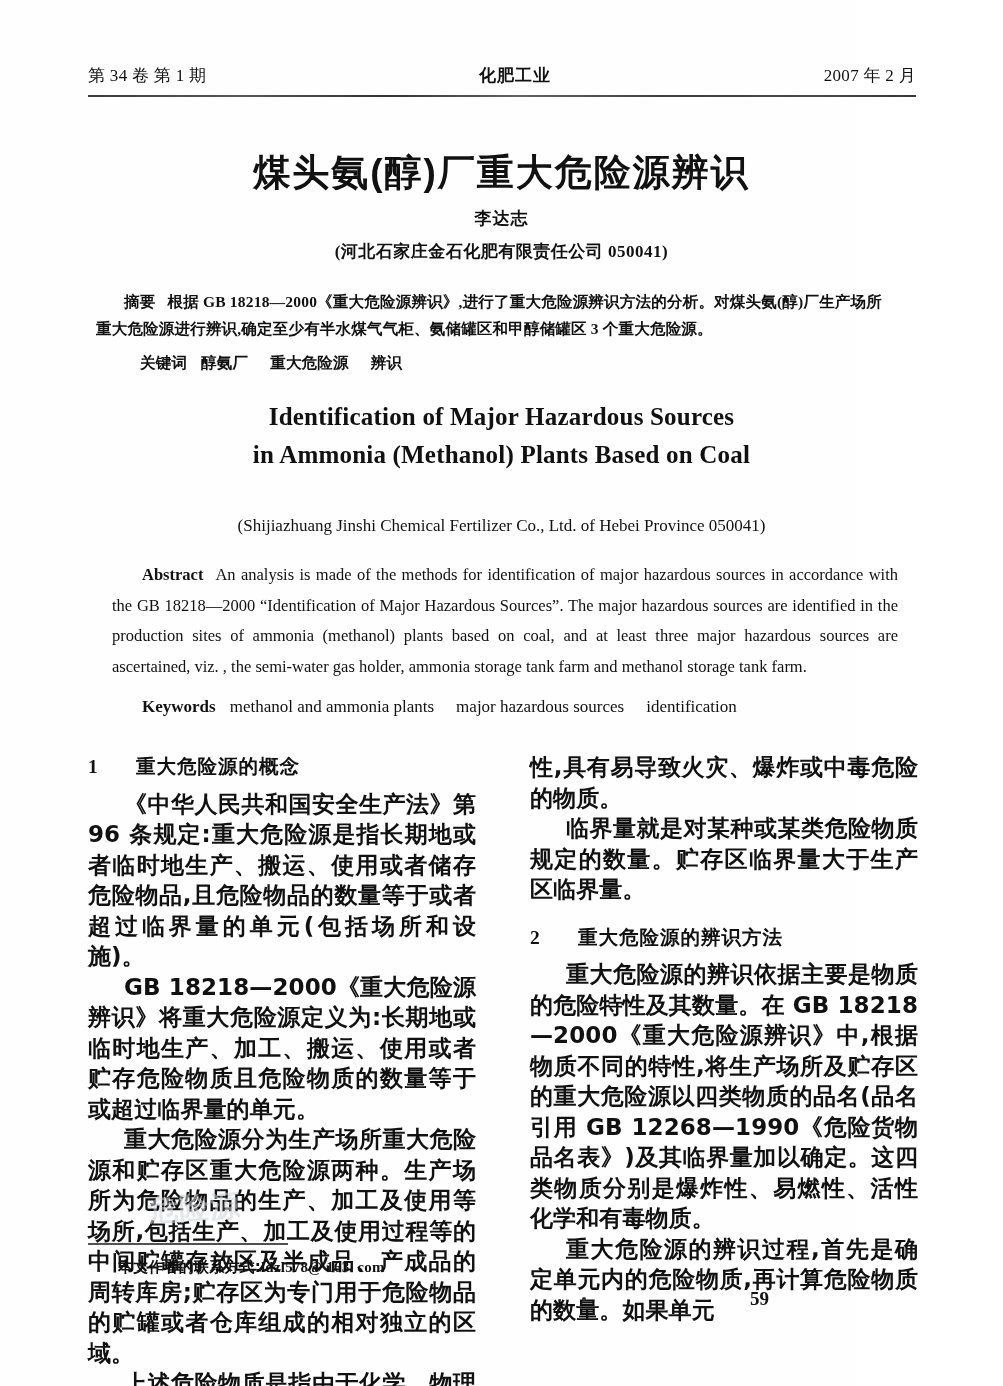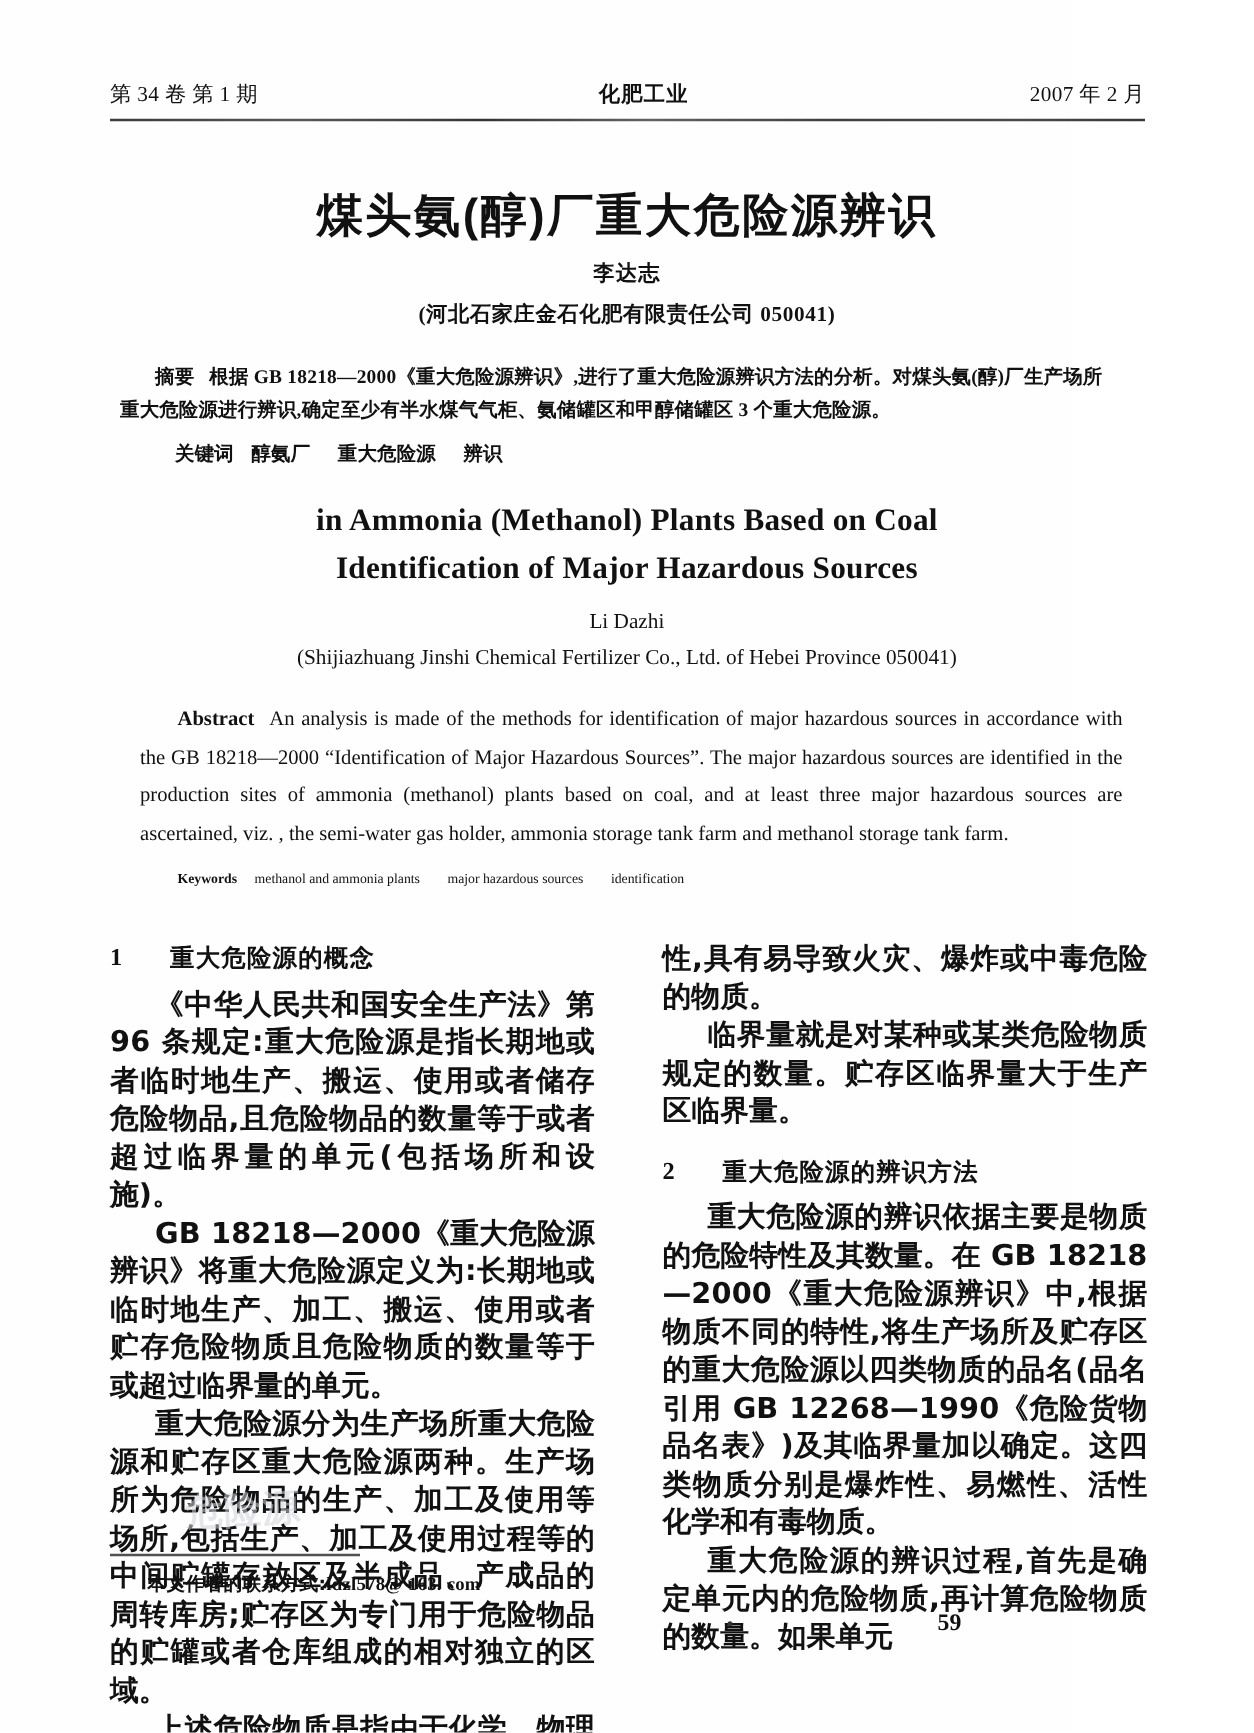--- a/index.html
+++ b/index.html
@@ -146,21 +146,21 @@
     text-align: justify;
     text-justify: inter-word;
   }
   .abs-en .lbl { font-weight: 700; margin-right: 12px; }
   .abs-en .ind { display: inline-block; width: 30px; }
   .kw-en {
     position: absolute;
     left: 112px;
     top: 697px;
     width: 786px;
-    font-size: 11px;
+    font-size: 17px;
   }
   .kw-en .ind { display: inline-block; width: 30px; }
   .kw-en .lbl { font-weight: 700; margin-right: 14px; }
   .kw-en .kw { margin-right: 22px; }
 
   
   .cols {
     position: absolute;
     left: 88px;
     top: 752px;
@@ -273,24 +273,23 @@
   <div class="affil-cn">(河北石家庄金石化肥有限责任公司    050041)</div>
 
   <div class="abs-cn">
     <span class="ind"></span><span class="lbl">摘要</span><span>根据 GB 18218—2000《重大危险源辨识》,进行了重大危险源辨识方法的分析。对煤头氨(醇)厂生产场所重大危险源进行辨识,确定至少有半水煤气气柜、氨储罐区和甲醇储罐区 3 个重大危险源。</span>
   </div>
   <div class="kw-cn">
     <span class="ind" style="display:inline-block;width:28px;"></span><span class="lbl">关键词</span><span class="kw">醇氨厂</span><span class="kw">重大危险源</span><span class="kw">辨识</span>
   </div>
 
   <div class="title-en">
+    <div>Identification of Major Hazardous Sources</div>
     <div>in Ammonia (Methanol) Plants Based on Coal</div>
-    <div>Identification of Major Hazardous Sources</div>
-  </div>
-  <div class="author-en">Li Dazhi</div>
+  </div>
   <div class="affil-en">(Shijiazhuang Jinshi Chemical Fertilizer Co., Ltd. of Hebei Province    050041)</div>
 
   <div class="abs-en">
     <span class="ind"></span><span class="lbl">Abstract</span><span>An analysis is made of the methods for identification of major hazardous sources in accordance with the GB 18218—2000 “Identification of Major Hazardous Sources”. The major hazardous sources are identified in the production sites of ammonia (methanol) plants based on coal, and at least three major hazardous sources are ascertained, viz. , the semi-water gas holder, ammonia storage tank farm and methanol storage tank farm.</span>
   </div>
   <div class="kw-en">
     <span class="ind"></span><span class="lbl">Keywords</span><span class="kw">methanol and ammonia plants</span><span class="kw">major hazardous sources</span><span class="kw">identification</span>
   </div>
 
   <div class="cols">

